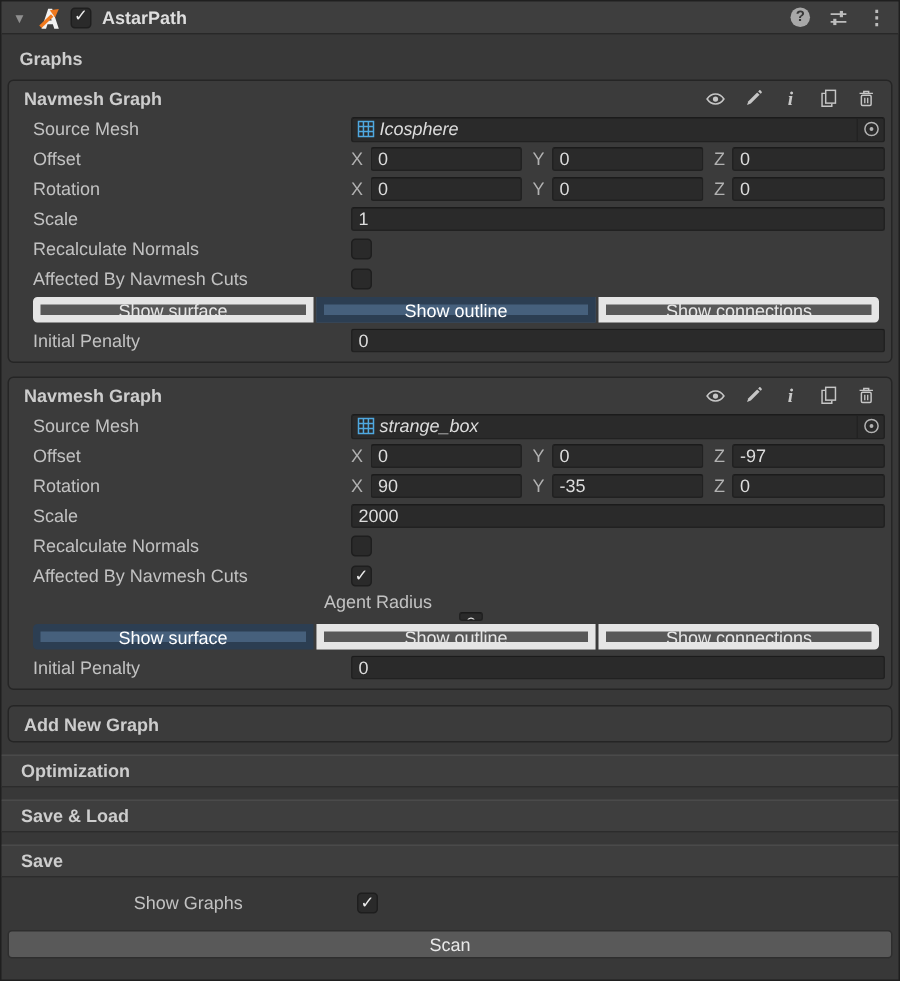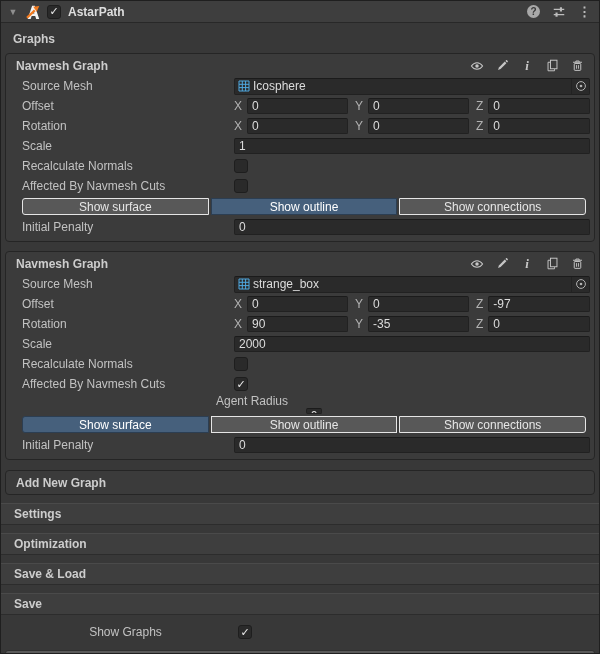--- a/index.html
+++ b/index.html
@@ -62,28 +62,28 @@
     padding:0 4px; color:#dcdcdc; flex:1; overflow:hidden; white-space:nowrap;
   }
   .vec3 { display:flex; flex:1; gap:7px; }
   .axis { display:flex; flex:1; align-items:center; gap:5px; }
   .axis-label { color:#b2b2b2; }
   .objfield {
     display:flex; align-items:center; flex:1;
     background:#2a2a2a; border:1px solid #212121; border-top-color:#1b1b1b;
     border-radius:2px; height:17px; padding-left:3px;
   }
-  .objfield .objname { flex:1; color:#dcdcdc; padding-left:3px; }
+  .objfield .objname { flex:1; color:#dcdcdc; padding-left:3px;font-style:italic; }
   .picker { width:18px; height:15px; display:flex; align-items:center; justify-content:center; border-left:1px solid #222; }
   
   .btn-row { display:flex; gap:2px; margin:2px 4px 2px 16px; height:17px; }
   .seg {
     flex:1; background:#585858; color:#e6e6e6;
     display:flex; align-items:center; justify-content:center;
-    border:1px solid #e5e5e5; cursor:default;
+    border:5px solid #e5e5e5; cursor:default;
   }
   .seg:first-child { border-radius:3px 0 0 3px; }
   .seg:last-child { border-radius:0 3px 3px 0; }
   .seg.selected { background:#46607c; color:#ffffff; border-color:#2c3e52; }
   
   .add-graph {
     margin:10px 4px 0 4px; height:25px;
     border:1px solid #252525; border-radius:4px; background:#3b3b3b;
     display:flex; align-items:center; padding-left:10px;
     font-weight:bold; color:#cdcdcd;
@@ -370,21 +370,20 @@
     </div>
 
     <div class="row">
       <span class="label">Initial Penalty</span>
       <span class="field">0</span>
     </div>
   </div>
 
   <div class="add-graph">Add New Graph</div>
 
-  <div class="section-header">Settings</div>
   <div class="section-header">Optimization</div>
   <div class="section-header">Save &amp; Load</div>
   <div class="section-header">Save</div>
 
   <div class="about-row">
     <span class="label">Show Graphs</span>
     <span class="checkbox on">
         <span class="mark">✓</span>
       </span>
   </div>

